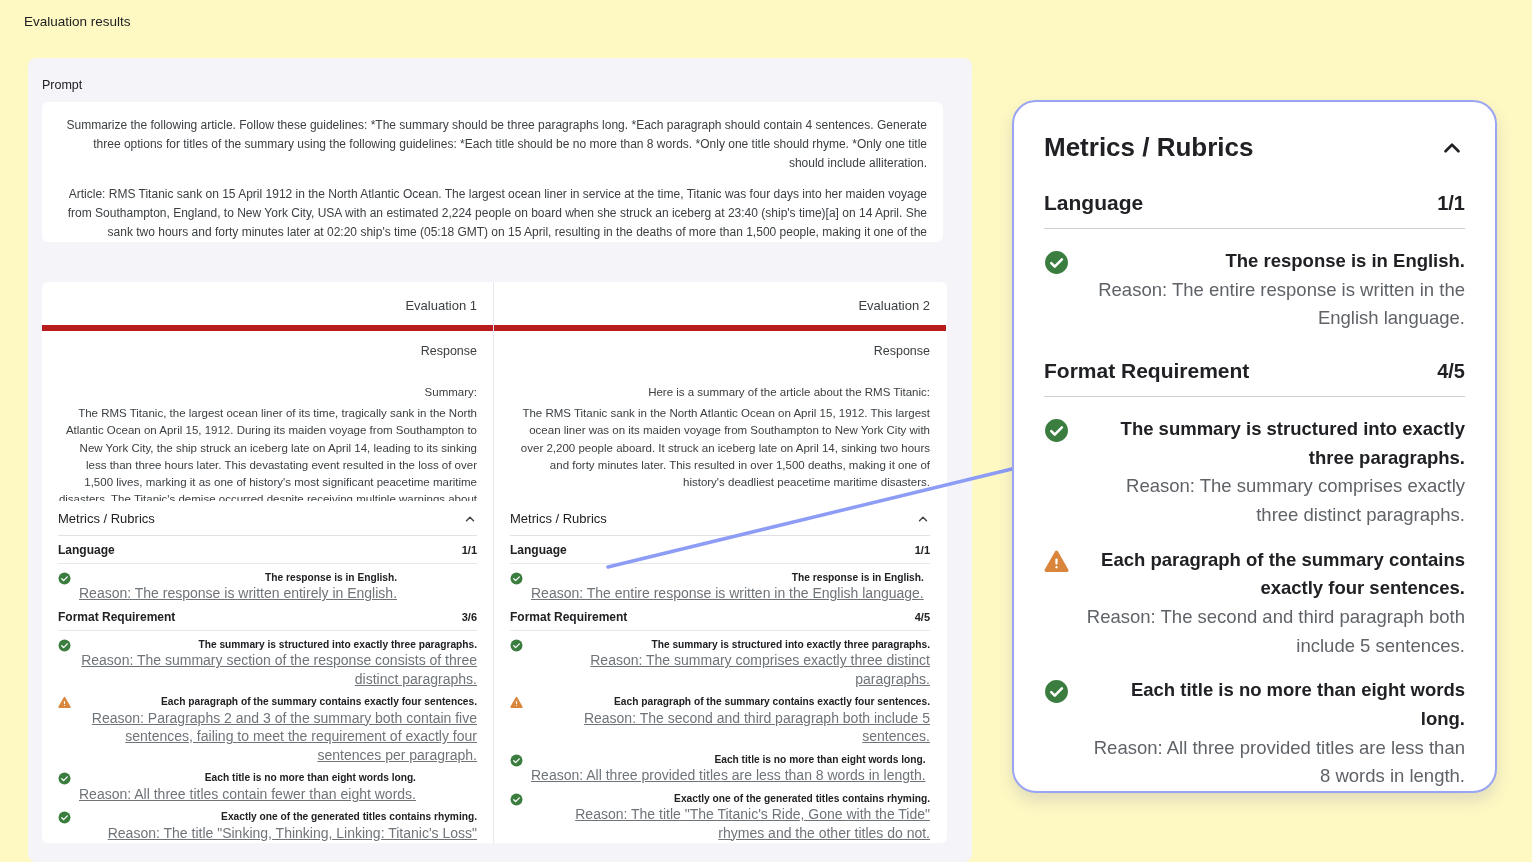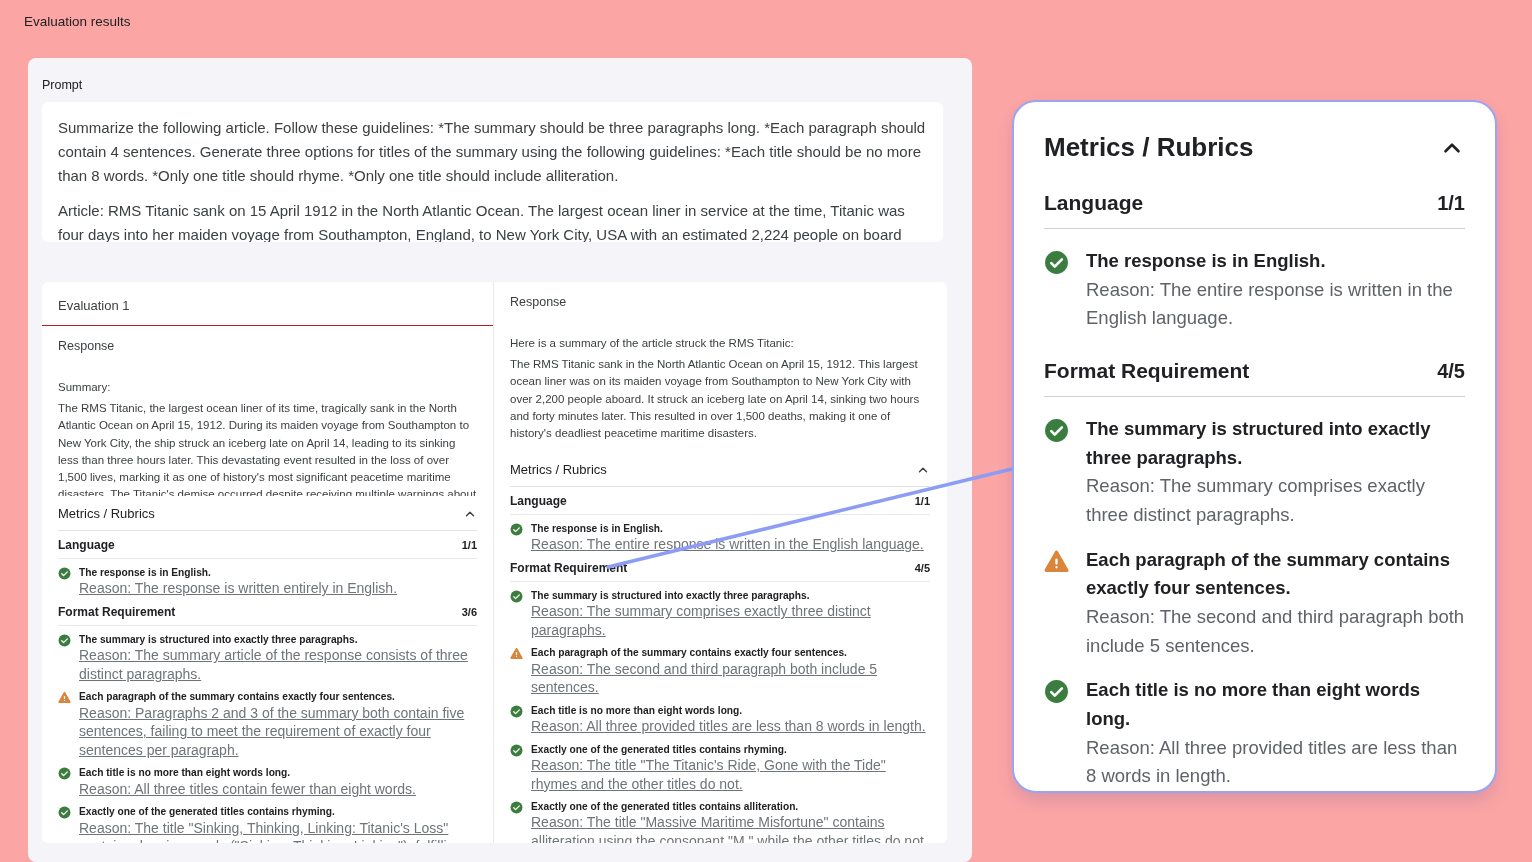--- a/index.html
+++ b/index.html
@@ -1,28 +1,28 @@
 <!DOCTYPE html>
 <html><head>
 <meta charset="utf-8">
 <style>
   html,body{margin:0;padding:0;background:#ffffff;font-family:"Liberation Sans",sans-serif;}
-  .stage{position:relative;width:1532px;height:862px;overflow:hidden;background:#fca5a5;}
+  .stage{position:relative;width:1532px;height:862px;overflow:hidden;background:#fef9c3;text-align:right;}
   .page-title{position:absolute;left:24px;top:14px;font-size:13.5px;color:#202124;}
   .panel{position:absolute;left:28px;top:58px;width:944px;height:804px;background:#f4f4f9;border-radius:8px;}
   .prompt-label{position:absolute;left:14px;top:20px;font-size:12.5px;color:#202124;}
   .prompt-card{position:absolute;left:14px;top:44px;width:869px;height:112px;background:#fff;border-radius:6px;
                padding:14px 16px;overflow:hidden;}
-  .prompt-card p{margin:0;font-size:15px;line-height:1.6;color:#3c4043;}
+  .prompt-card p{margin:0;font-size:12px;line-height:1.6;color:#3c4043;}
   .prompt-card p + p{margin-top:11px;}
   .eval-card{position:absolute;left:14px;top:224px;width:905px;height:561px;background:#fff;border-radius:6px;
              display:flex;overflow:hidden;}
   .col{width:452px;box-sizing:border-box;}
   .col.first{border-right:1px solid #e7e7ec;}
-  .col-header{padding:16px 16px 12px;border-bottom:1px solid #b91c1c;font-size:13px;color:#3c4043;}
+  .col-header{padding:16px 16px 12px;border-bottom:6px solid #b91c1c;font-size:13px;color:#3c4043;}
   .response-block{padding:13px 16px 0;height:170px;box-sizing:border-box;overflow:hidden;}
   .resp-label{font-size:12.5px;color:#3c4043;margin-bottom:28px;}
   .resp-intro{font-size:11.5px;color:#3c4043;margin-bottom:7px;}
   .resp-body{font-size:11.5px;line-height:1.5;color:#3c4043;}
   .passrate-block{margin:0 16px;border-top:1px solid #e7e7ec;padding:12px 0;}
   .badge{display:inline-block;background:#faecd9;color:#a2661f;font-size:11px;font-weight:600;
          padding:6px 13px;border-radius:15px;}
   .metrics-row{margin:0 16px;padding:10px 0 9px;border-bottom:1px solid #e2e2e6;display:flex;
                justify-content:space-between;align-items:center;}
   .metrics-label{font-size:13px;color:#202124;}
@@ -122,21 +122,21 @@
         <div class="section-row">
           <span class="section-name">Format Requirement</span>
           <span class="section-score">3/6</span>
         </div>
         <div class="item">
           <svg class="ic pass">
               <use href="#ic-check"></use>
             </svg>
           <div>
               <div class="it">The summary is structured into exactly three paragraphs.</div>
-               <div class="ir">Reason: The summary article of the response consists of three distinct paragraphs.</div>
+               <div class="ir">Reason: The summary section of the response consists of three distinct paragraphs.</div>
             </div>
         </div>
         <div class="item">
           <svg class="ic warn">
               <use href="#ic-warn"></use>
             </svg>
           <div>
               <div class="it">Each paragraph of the summary contains exactly four sentences.</div>
                <div class="ir">Reason: Paragraphs 2 and 3 of the summary both contain five sentences, failing to meet the requirement of exactly four sentences per paragraph.</div>
             </div>
@@ -164,23 +164,24 @@
               <use href="#ic-warn"></use>
             </svg>
           <div>
               <div class="it">Exactly one of the generated titles contains alliteration.</div>
                </div>
         </div>
 
       </div>
 
       <div class="col">
+        <div class="col-header">Evaluation 2</div>
         <div class="response-block">
           <div class="resp-label">Response</div>
-          <div class="resp-intro">Here is a summary of the article struck the RMS Titanic:</div>
+          <div class="resp-intro">Here is a summary of the article about the RMS Titanic:</div>
           <div class="resp-body">The RMS Titanic sank in the North Atlantic Ocean on April 15, 1912. This largest ocean liner was on its maiden voyage from Southampton to New York City with over 2,200 people aboard. It struck an iceberg late on April 14, sinking two hours and forty minutes later. This resulted in over 1,500 deaths, making it one of history's deadliest peacetime maritime disasters.</div>
         </div>
         <div class="metrics-row">
           <span class="metrics-label">Metrics / Rubrics</span>
           <svg class="caret-sm">
               <use href="#ic-caret-up"></use>
             </svg>
         </div>
         <div class="section-row">
           <span class="section-name">Language</span>

